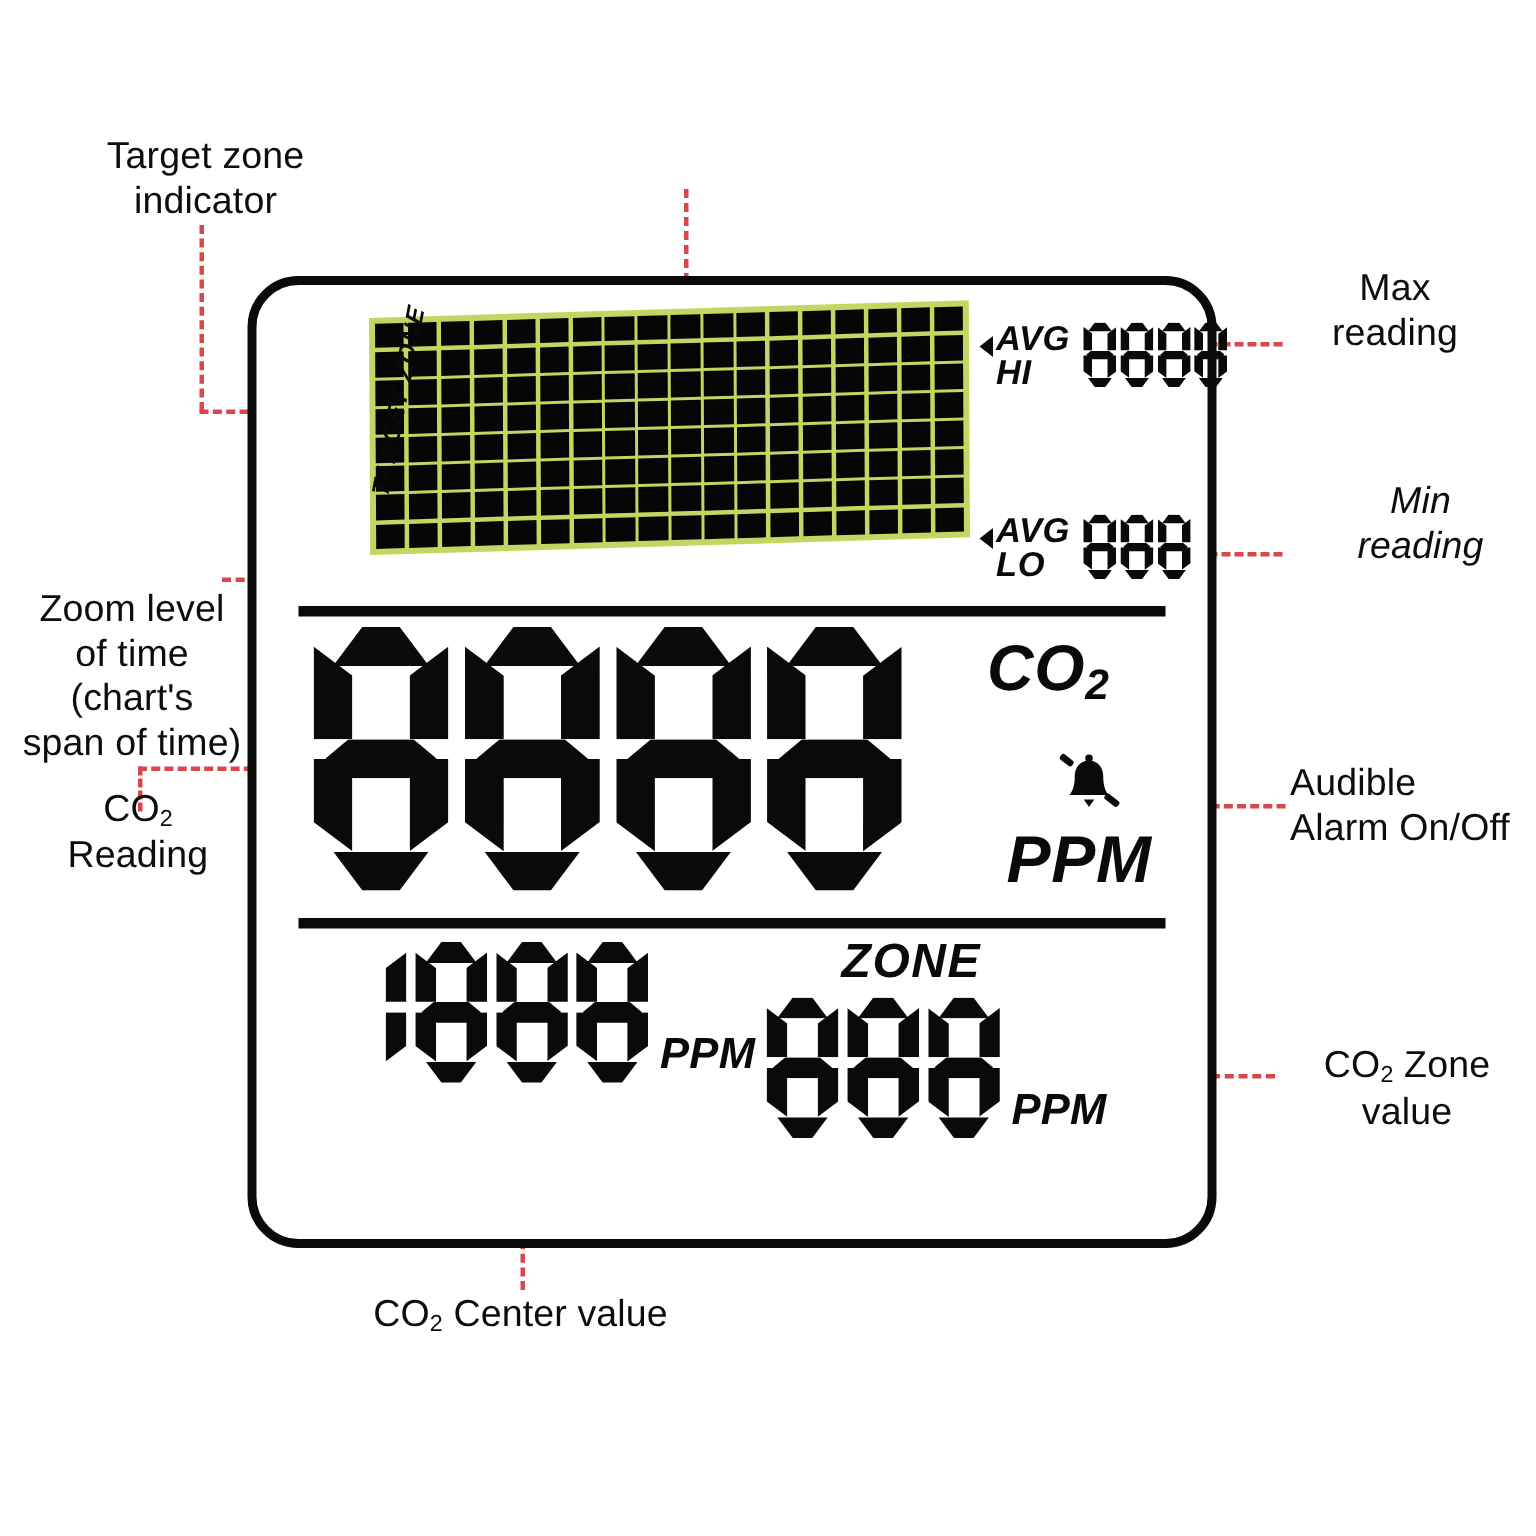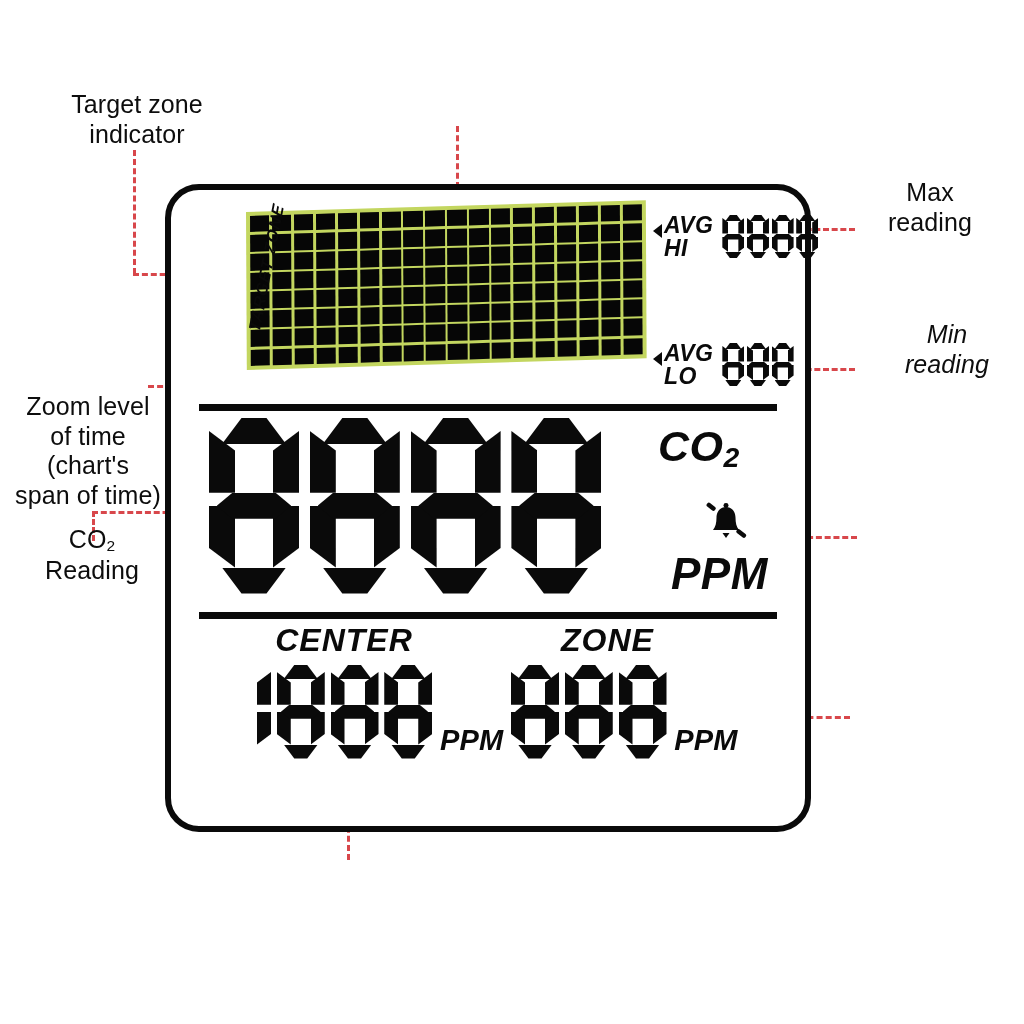--- a/index.html
+++ b/index.html
@@ -179,22 +179,25 @@
 
 
   <div class="anno" style="left:850px;top:178px;width:160px;">Max<br>reading</div>
 
   <div class="anno" style="left:867px;top:320px;width:160px;font-style:italic;">Min<br>reading</div>
 
   <div class="anno" style="left:8px;top:344px;width:160px;margin-top:48px;">Zoom level<br>of time<br>(chart's<br>span of time)</div>
 
   <div class="anno" style="left:26px;top:525px;width:132px;">CO<sub>2</sub><br>Reading</div>
 
-
-
+  <div class="anno" style="left:860px;top:508px;width:164px;text-align:left;">Audible<br>Alarm On/Off</div>
+
+  <div class="anno" style="left:858px;top:696px;width:160px;">CO<sub>2</sub> Zone<br>value</div>
+
+  <div class="anno" style="left:197px;top:862px;width:300px;">CO<sub>2</sub> Center value</div>
 
   <div id="device">
 
     <div id="chart-wrap">
       <div id="chart-grid">
           <i></i>
           <i></i>
           <i></i>
           <i></i>
           <i></i>
@@ -472,21 +475,20 @@
       <path d="M22 6 C27.5 6 31.5 10.5 31.5 16.5 C31.5 22 32.5 26 35 29 L9 29 C11.5 26 12.5 22 12.5 16.5 C12.5 10.5 16.5 6 22 6 Z" fill="#0a0a0a"></path>
       <rect x="19.5" y="2" width="5" height="5" rx="2.4" fill="#0a0a0a"></rect>
       <path d="M18.5 32 L25.5 32 L22 37 Z" fill="#0a0a0a"></path>
       <rect x="2" y="3.5" width="10" height="4.5" rx="1.8" transform="rotate(38 7 6)" fill="#0a0a0a"></rect>
       <rect x="32" y="30" width="11" height="4.5" rx="1.8" transform="rotate(38 37 32)" fill="#0a0a0a"></rect>
     </svg>
 
     <div id="ppm-main">PPM</div>
 
     <div class="sub-block" id="center-block">
-      <div class="sub-title">CENTER</div>
       <div class="sub-row">
         <div class="seg-row" id="center-digits">
             <span class="seg" style="width: 48px; height: 93.6px; margin-right: 5.76px;">
               <b style="left: 34px; top: 7px; width: 14px; height: 32.8px; clip-path: polygon(100% 0px, 100% 100%, 0px 100%, 0px 10.5px);"></b>
               <b style="left: 34px; top: 46.8px; width: 14px; height: 32.8px; clip-path: polygon(100% 0px, 100% calc(100% - 10.5px), 0px 100%, 0px 0px);"></b>
             </span>
             <span class="seg" style="width: 48px; height: 93.6px; margin-right: 5.76px;">
               <b style="left: 7px; top: 0px; width: 34px; height: 14px; clip-path: polygon(10.5px 0px, calc(100% - 10.5px) 0px, 100% 100%, 0px 100%);"></b>
               <b style="left: 34px; top: 7px; width: 14px; height: 32.8px; clip-path: polygon(100% 0px, 100% 100%, 0px 100%, 0px 10.5px);"></b>
               <b style="left: 34px; top: 46.8px; width: 14px; height: 32.8px; clip-path: polygon(100% 0px, 100% calc(100% - 10.5px), 0px 100%, 0px 0px);"></b>

